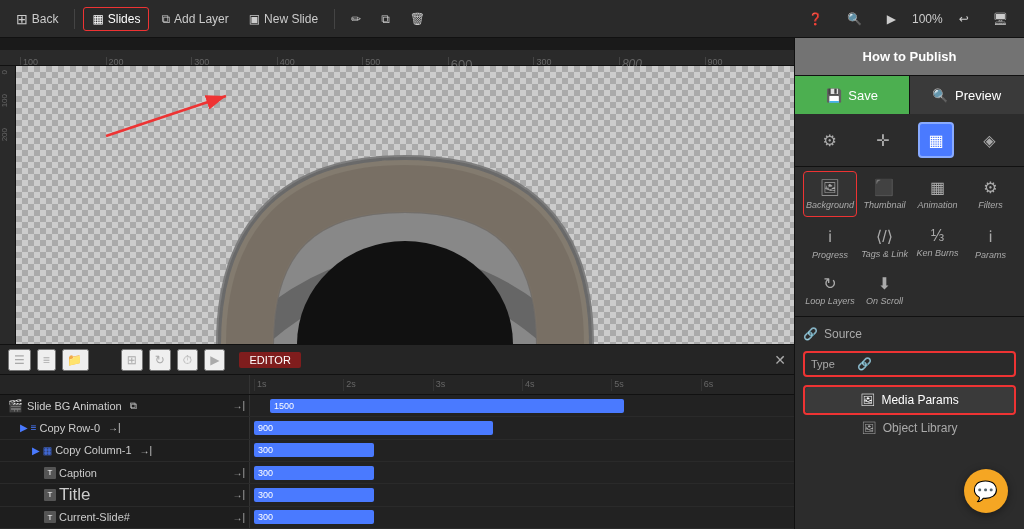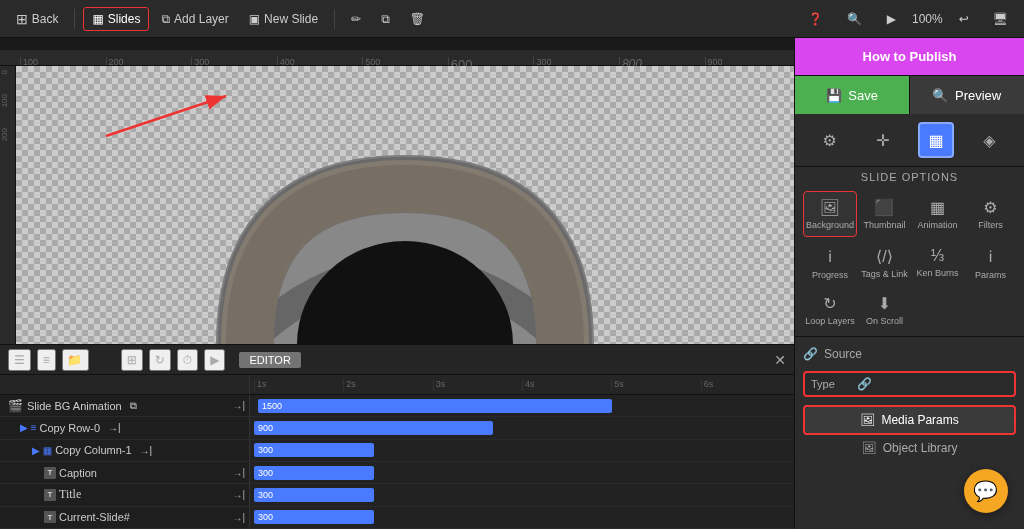--- a/index.html
+++ b/index.html
@@ -104,21 +104,21 @@
       background: #252525;
       display: flex;
       align-items: center;
       padding: 0 8px;
       gap: 6px;
       border-bottom: 1px solid #111;
     }
     .tl-btn { color: #aaa; font-size: 12px; cursor: pointer; padding: 2px 4px; }
     .tl-label {
       margin-left: 8px;
-      background: #737373;
+      background: #7f1d1d;
       color: #fff;
       font-size: 11px;
       padding: 2px 10px;
       border-radius: 2px;
     }
     .tl-close { margin-left: auto; color: #aaa; cursor: pointer; font-size: 14px; }
 
     .timeline-header {
       display: flex;
       height: 20px;
@@ -202,21 +202,21 @@
       border-left: 1px solid #111;
     }
     .right-header {
       height: 38px;
       display: flex;
       align-items: center;
       justify-content: center;
       font-size: 13px;
       font-weight: bold;
       color: #fff;
-      background: #d946ef;
+      background: #737373;
       border-bottom: 1px solid #111;
     }
     .right-actions {
       display: flex;
       height: 38px;
     }
     .action-btn-save {
       flex: 1;
       background: #4caf50;
       color: #fff;
@@ -282,21 +282,21 @@
       color: #aaa;
       font-size: 9px;
       gap: 3px;
       background: transparent;
     }
     .slide-opt-btn.active {
       background: #333;
       border: 1px solid #e33;
     }
     .slide-opt-icon { font-size: 16px; }
-    .slide-opt-label { font-size: 9px; }
+    .slide-opt-label { font-size: 9px; font-style: italic; }
 
     .source-section {
       padding: 10px 8px;
     }
     .source-title {
       display: flex; align-items: center; gap: 6px;
       font-size: 12px; color: #aaa;
       margin-bottom: 10px;
     }
     .source-row {
@@ -526,21 +526,21 @@
       <div class="timeline-rows">
 
         <div class="tl-row">
           <div class="tl-row-label">
             <span style="color:#4a7aff;font-size:12px;">🎬</span>
             <span style="font-size:11px;color:#ccc;">Slide BG Animation</span>
             <span style="margin-left:4px;font-size:10px;">⧉</span>
             <div class="tl-arrow">→|</div>
           </div>
           <div class="tl-row-track">
-            <div class="tl-bar" style="left:8px;width:65%;">1500</div>
+            <div class="tl-bar" style="left:20px;width:65%;">1500</div>
           </div>
         </div>
 
         <div class="tl-row">
           <div class="tl-row-label">
             <span class="indent1" style="display:flex;align-items:center;gap:3px;">
               <span style="color:#4a7aff;font-size:10px;">▶</span>
               <span style="color:#4a7aff;font-size:10px;">≡</span>
               <span style="font-size:11px;color:#ccc;">Copy Row-0</span>
             </span>
@@ -575,21 +575,21 @@
           </div>
           <div class="tl-row-track">
             <div class="tl-bar" style="left:4px;width:22%;">300</div>
           </div>
         </div>
 
         <div class="tl-row">
           <div class="tl-row-label">
             <span class="indent3" style="display:flex;align-items:center;gap:3px;">
               <span class="tl-text-icon">T</span>
-              <span style="font-size:12px;color:#ccc;font-family:Liberation Serif, serif;">Title</span>
+              <span style="font-size:17px;color:#ccc;">Title</span>
             </span>
             <span style="margin-left:auto;margin-right:4px;font-size:10px;color:#aaa;">→|</span>
           </div>
           <div class="tl-row-track">
             <div class="tl-bar" style="left:4px;width:22%;">300</div>
           </div>
         </div>
 
         <div class="tl-row">
           <div class="tl-row-label">
@@ -630,21 +630,20 @@
       <div class="right-icon-btn">
         <span>✛</span>
       </div>
       <div class="right-icon-btn active">
         <span>▦</span>
       </div>
       <div class="right-icon-btn">
         <span>◈</span>
       </div>
     </div>
-    <div class="slide-options-label">SLIDE OPTIONS</div>
 
     <div class="slide-options-grid">
       <div class="slide-opt-btn active">
         <span class="slide-opt-icon">🖼</span>
         <span class="slide-opt-label">Background</span>
       </div>
       <div class="slide-opt-btn">
         <span class="slide-opt-icon">⬛</span>
         <span class="slide-opt-label">Thumbnail</span>
       </div>

